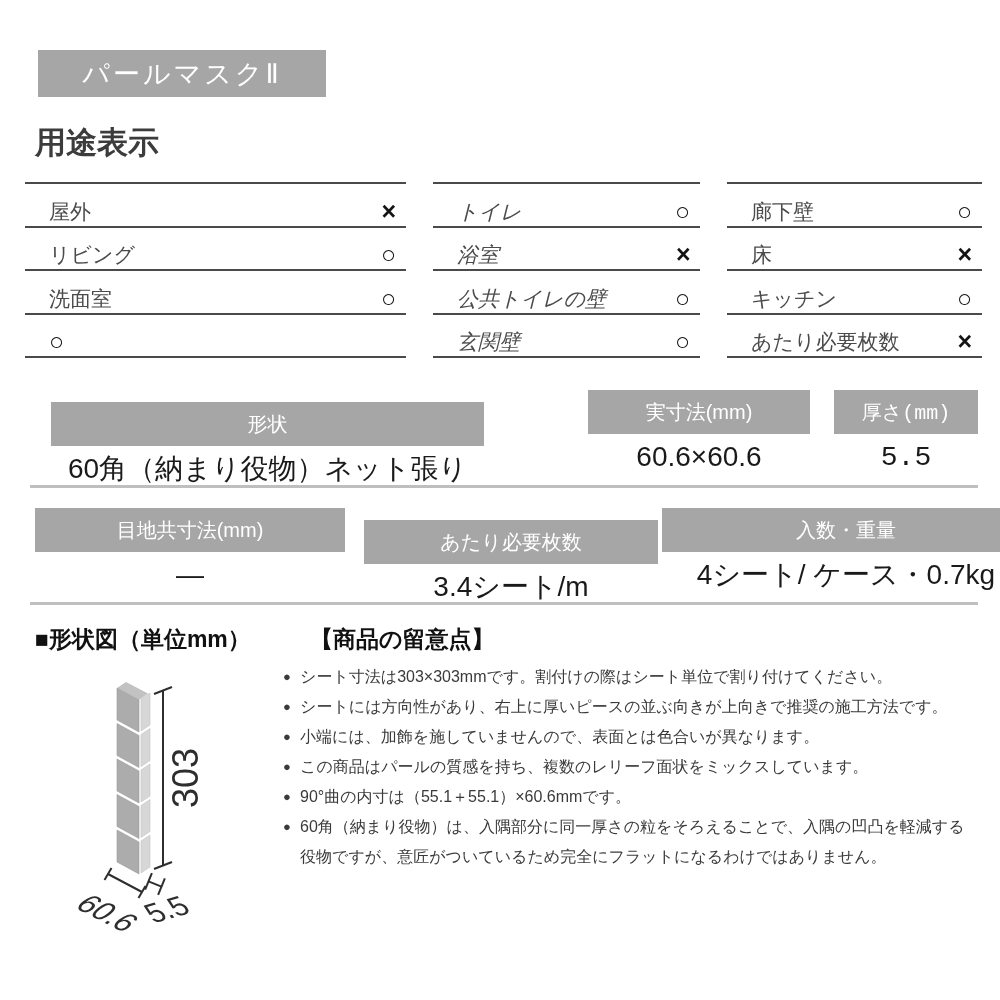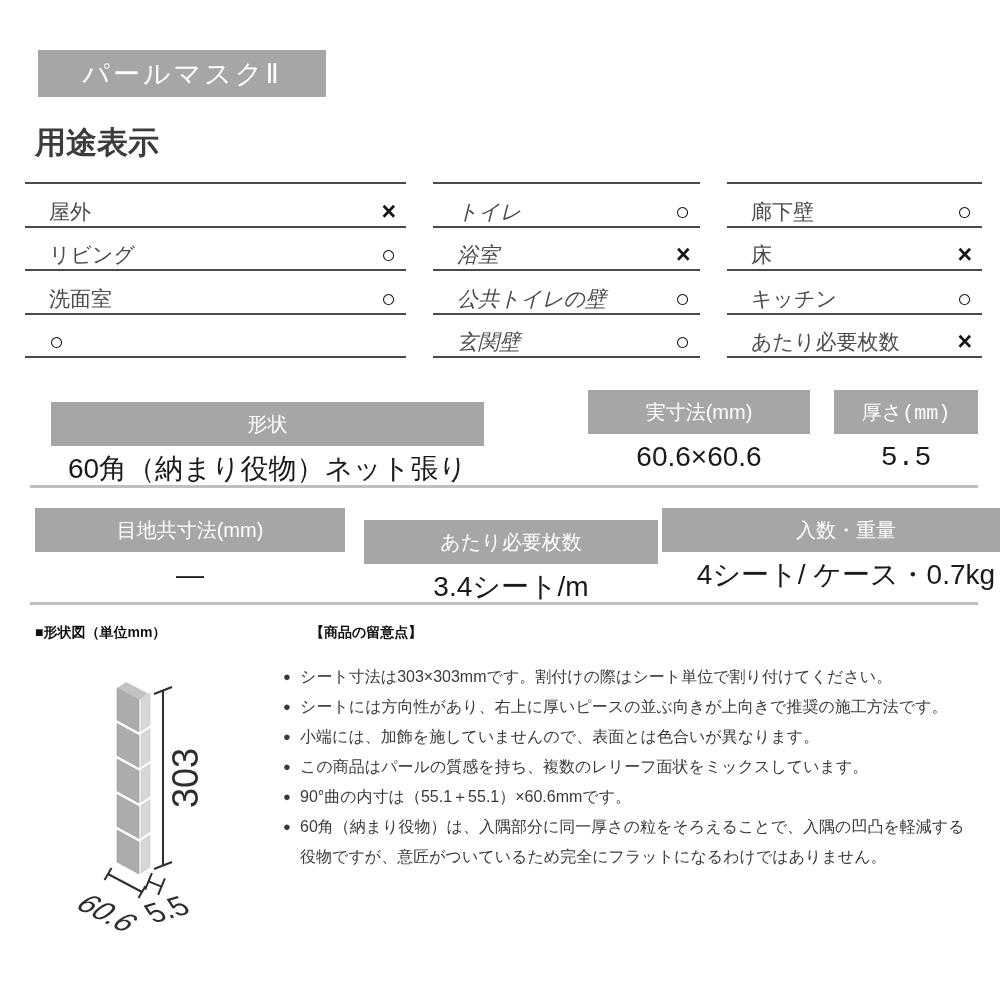--- a/index.html
+++ b/index.html
@@ -30,21 +30,21 @@
   .vseg { position:absolute; height:46px; color:#1a1a1a; font-size:28px;
           display:flex; align-items:center; justify-content:center; }
   .t1 .s1 { left:51px;  width:433px;margin-top:12px; }
   .t1 .s2 { left:588px; width:222px; }
   .t1 .s3 { left:834px; width:144px;font-family:Liberation Mono, monospace; }
   .t2 .s1 { left:35px;  width:310px; }
   .t2 .s2 { left:364px; width:294px;margin-top:12px; }
   .t2 .s3 { left:662px; width:368px; }
   .hrule { position:absolute; left:30px; width:948px; height:3px; background:#bfbfbf; }
 
-  .sec-title { position:absolute; font-size:14px; font-weight:700; color:#111; }
+  .sec-title { position:absolute; font-size:23px; font-weight:700; color:#111; }
 
   
   .notes { position:absolute; left:283px; top:662px; width:694px; }
   .note { display:flex; font-size:16px; line-height:30px; color:#3a3a3a; }
   .note .bullet { flex:0 0 17px; font-size:13px; }
   .note .ntext { flex:1 1 auto; }
 
   
   .diagram { position:absolute; left:35px; top:648px; width:230px; height:310px; }
   .dimtext { font-size:36px; fill:#2e2e2e; }

